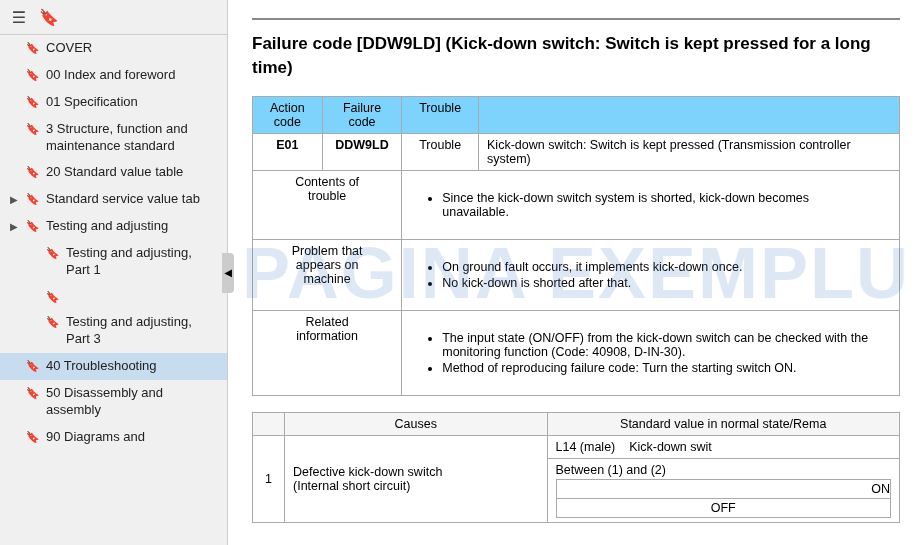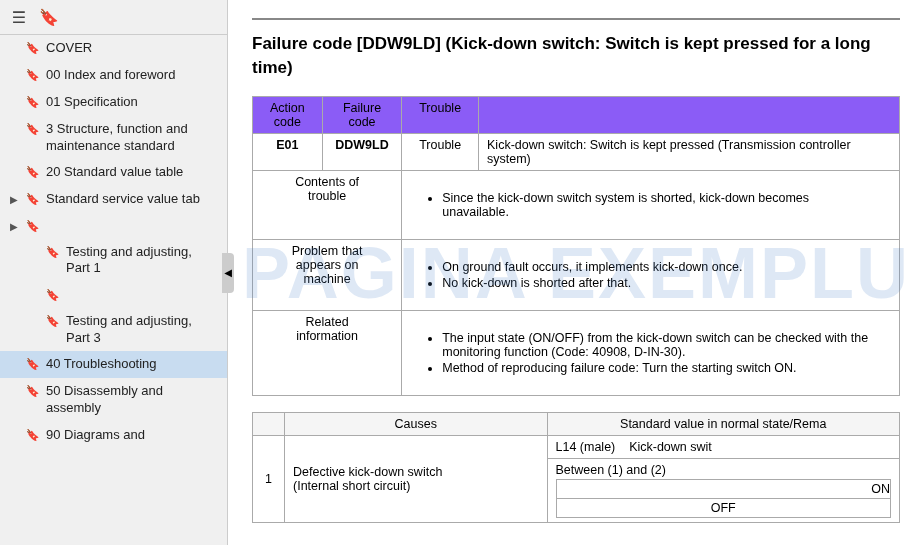--- a/index.html
+++ b/index.html
@@ -110,21 +110,21 @@
       width: 100%;
       margin-bottom: 16px;
       font-size: 12.5px;
     }
     .info-table td, .info-table th {
       border: 1px solid #aaa;
       padding: 4px 8px;
       vertical-align: top;
     }
     .info-table th {
-      background: #8b5cf6;
+      background: #7dd3fc;
       font-weight: normal;
       text-align: center;
     }
     .cell-center { text-align: center; }
     .bold { font-weight: bold; }
 
     .causes-table {
       border-collapse: collapse;
       width: 100%;
       font-size: 12.5px;
@@ -189,20 +189,21 @@
           <span>20 Standard value table</span>
         </div>
         <div class="sidebar-item" style="padding-left: 10px;">
           <span class="sidebar-item-expand">▶</span>
           <span class="sidebar-item-icon" style="font-size: 11px;">🔖</span>
           <span>Standard service value tab</span>
         </div>
         <div class="sidebar-item" style="padding-left: 10px;">
           <span class="sidebar-item-expand">▶</span>
           <span class="sidebar-item-icon" style="font-size: 11px;">🔖</span>
+          <span>Testing and adjusting</span>
         </div>
         <div class="sidebar-item" style="padding-left: 30px;">
           <span style="min-width: 12px;"></span>
           <span class="sidebar-item-icon" style="font-size: 11px;">🔖</span>
           <span>Testing and adjusting, Part 1</span>
         </div>
         <div class="sidebar-item" style="padding-left: 30px;">
           <span style="min-width: 12px;"></span>
           <span class="sidebar-item-icon" style="font-size: 11px;">🔖</span>
         </div>

